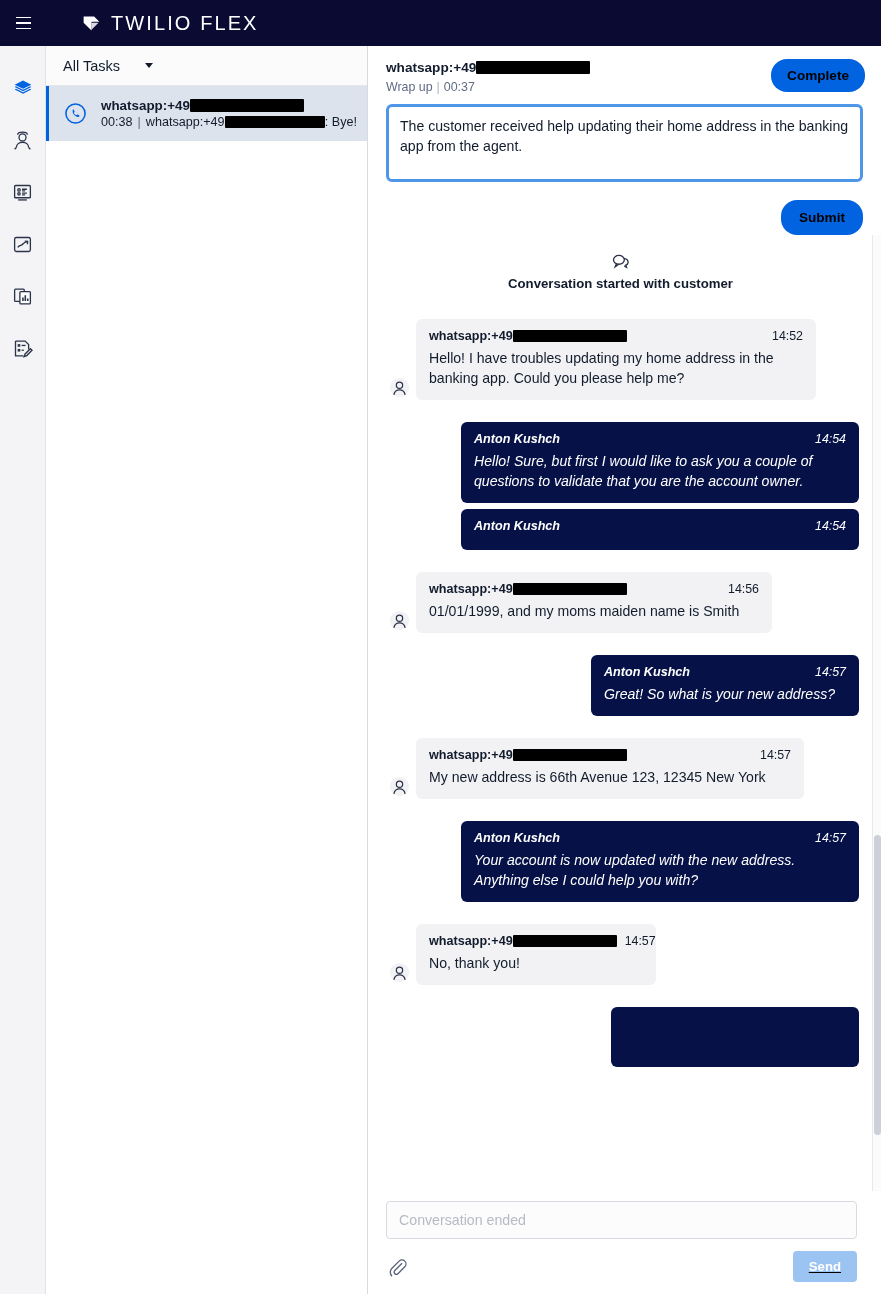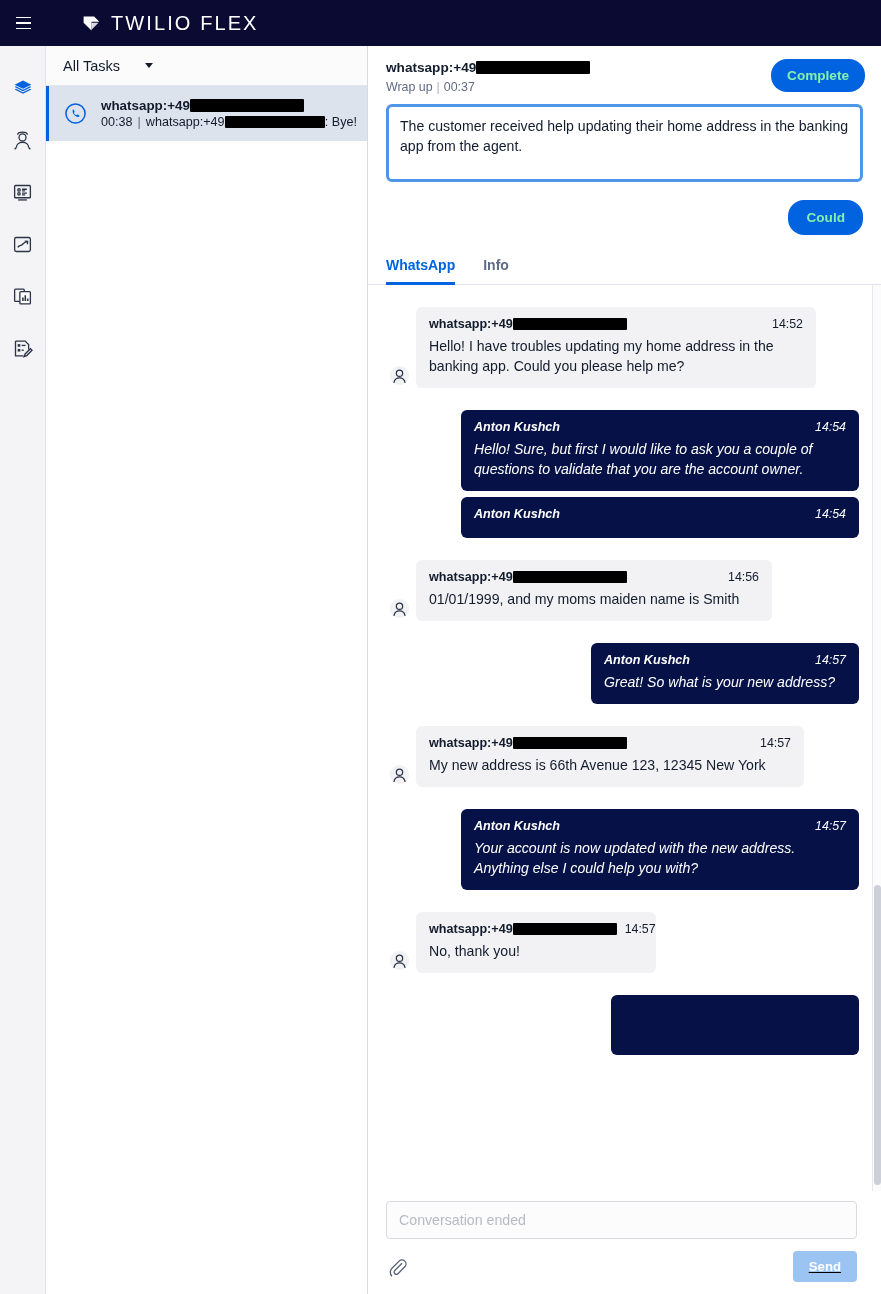--- a/index.html
+++ b/index.html
@@ -105,21 +105,21 @@
   }
   .th-left { padding-top: 1px; }
   .th-name { font-size: 13.6px; font-weight: 700; color: #121c2d; display: flex; align-items: center; }
   .th-status { font-size: 12.4px; color: #606b85; margin-top: 5px; }
   .th-status .bar { color: #aeb2bd; margin: 0 4px; }
   .btn {
     border: none; cursor: pointer;
     font-family: "Liberation Sans", sans-serif;
     font-weight: 700;
     border-radius: 16px;
-    background: #0263e0; color: #86efac;
+    background: #0263e0; color: #000000;
   }
   .btn-complete { font-size: 13.6px; padding: 9px 16px; }
   .btn-submit { font-size: 13.6px; padding: 10px 18px; }
   .btn-send {
     font-size: 13.2px; padding: 8px 16px;
     background: #9cc4f2; color: #fff; border-radius: 4px;
   }
 
   .wrapup-area { padding: 10px 18px 0 18px; }
   textarea.notes {
@@ -331,30 +331,35 @@
           </div>
         </div>
         <button class="btn btn-complete">Complete</button>
       </div>
 
       <div class="wrapup-area">
         <textarea class="notes" style="">The customer received help updating their home address in the banking app from the agent.</textarea>
       </div>
 
       <div class="submit-row">
-        <button class="btn btn-submit">Could</button>
-      </div>
-
-      <div class="tabs">
-        <div class="tab active">WhatsApp</div>
-        <div class="tab">Info</div>
-      </div>
+        <button class="btn btn-submit">Submit</button>
+      </div>
+
 
       <div class="chat-scroll">
 
+        <div class="conv-start">
+          <svg class="conv-start-icon" width="20" height="17" viewBox="0 0 24 20" fill="none" stroke="#2a3348" stroke-width="1.6">
+            <ellipse cx="9.5" cy="8" rx="6.5" ry="5.3"></ellipse>
+            <path d="M6.5 12.6 L5 16.4 L9.2 13.2"></path>
+            <path d="M15.5 6.2 C18.8 6.9 20.8 9 20.5 11.3 C20.3 12.9 19 14 17.4 14.4"></path>
+            <path d="M17.7 14 L18.6 16.8 L15.9 15.2"></path>
+          </svg>
+          <div class="conv-start-text">Conversation started with customer</div>
+        </div>
 
         <div class="msg-row inbound">
           <div class="avatar-slot">
             <svg width="21" height="21" viewBox="0 0 24 24">
               <circle cx="12" cy="12" r="11" fill="#f2f2f4"></circle>
               <circle cx="12" cy="9.5" r="3.6" fill="none" stroke="#2a3348" stroke-width="1.4"></circle>
               <path d="M5.6 20.5 C6.2 16.9 8.8 14.8 12 14.8 C15.2 14.8 17.8 16.9 18.4 20.5" fill="none" stroke="#2a3348" stroke-width="1.4"></path>
             </svg>
           </div>
           <div class="bubble inbound" style="width:400px;">

